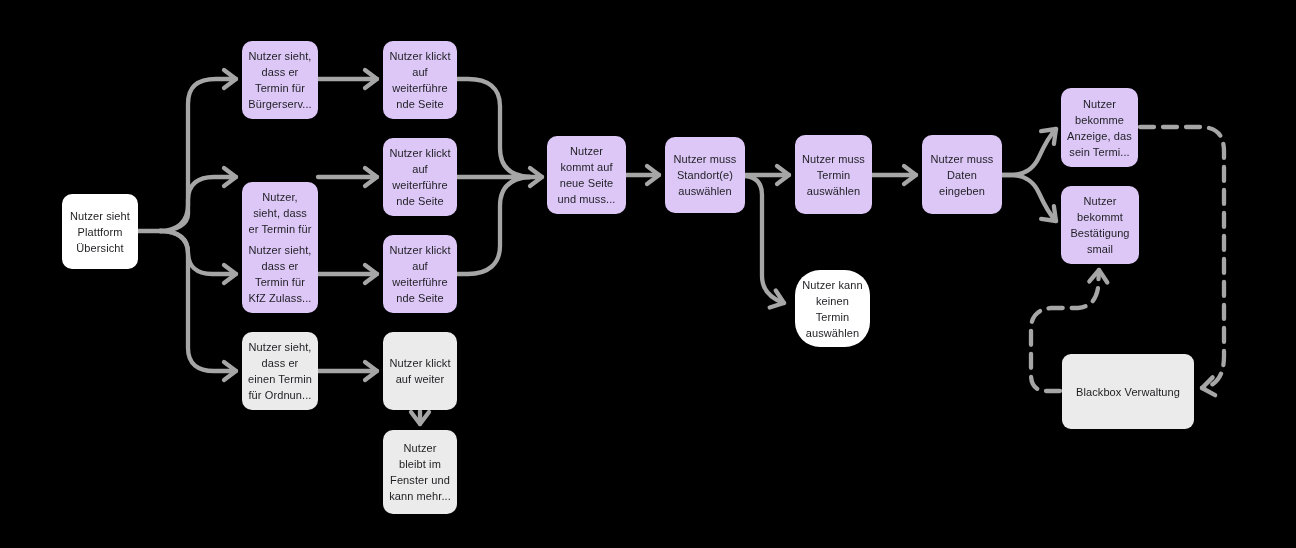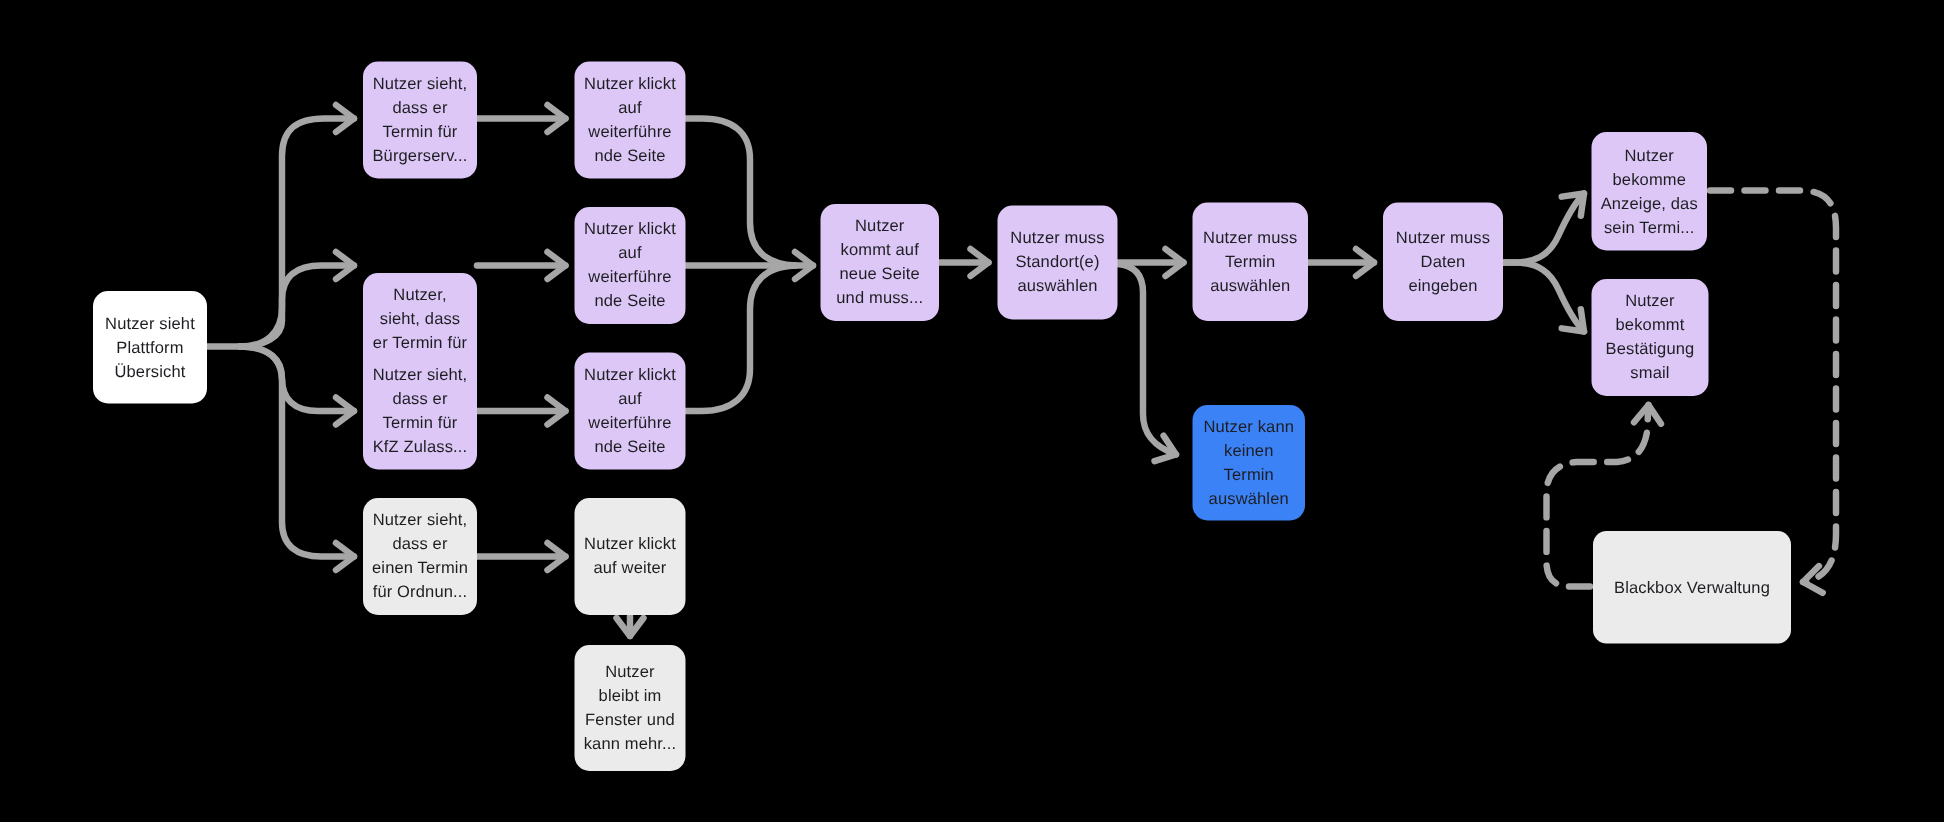--- a/index.html
+++ b/index.html
@@ -146,21 +146,21 @@
   <div class="node" style="left: 665px; top: 137px; width: 80px; height: 76px; background: rgb(220, 199, 247);">
     <span class="node-label">Nutzer muss
 Standort(e)
 auswählen</span>
   </div>
   <div class="node" style="left: 795px; top: 135px; width: 77px; height: 79px; background: rgb(220, 199, 247);">
     <span class="node-label">Nutzer muss
 Termin
 auswählen</span>
   </div>
-  <div class="node" style="left: 795px; top: 270px; width: 75px; height: 77px; background: #3b82f6;">
+  <div class="node" style="left: 795px; top: 270px; width: 75px; height: 77px; background: #ffffff; border-radius: 25px;">
     <span class="node-label">Nutzer kann
 keinen
 Termin
 auswählen</span>
   </div>
   <div class="node" style="left: 922px; top: 135px; width: 80px; height: 79px; background: rgb(220, 199, 247);">
     <span class="node-label">Nutzer muss
 Daten
 eingeben</span>
   </div>

